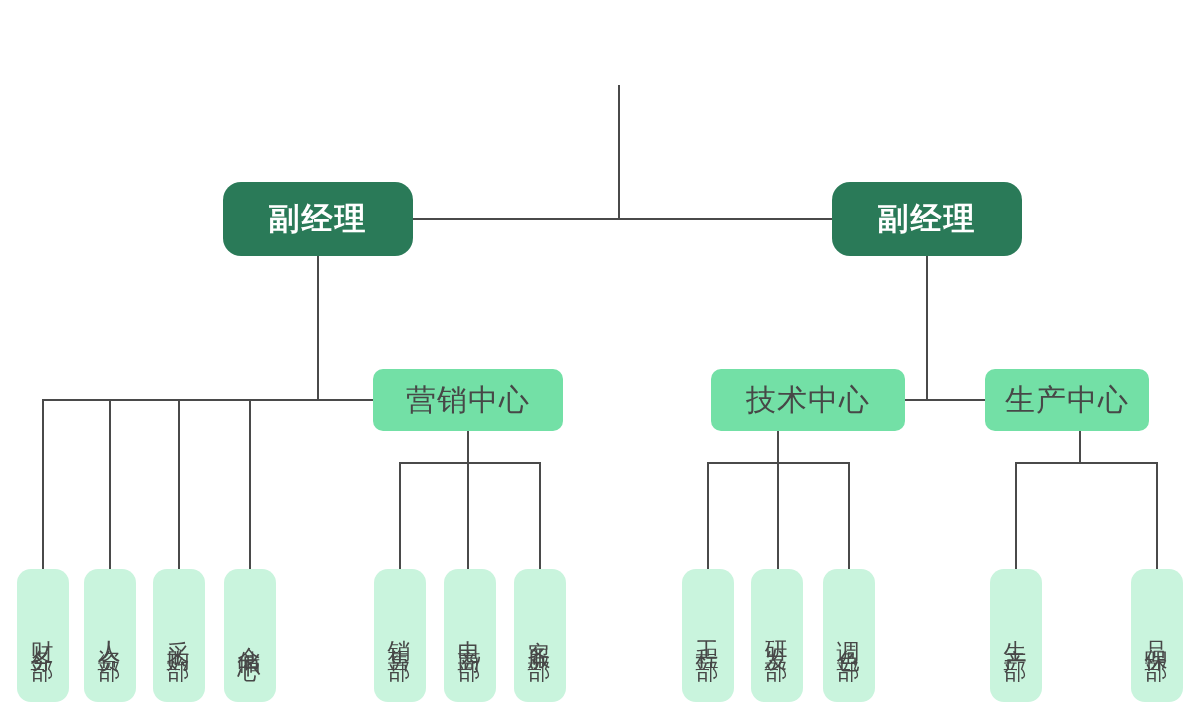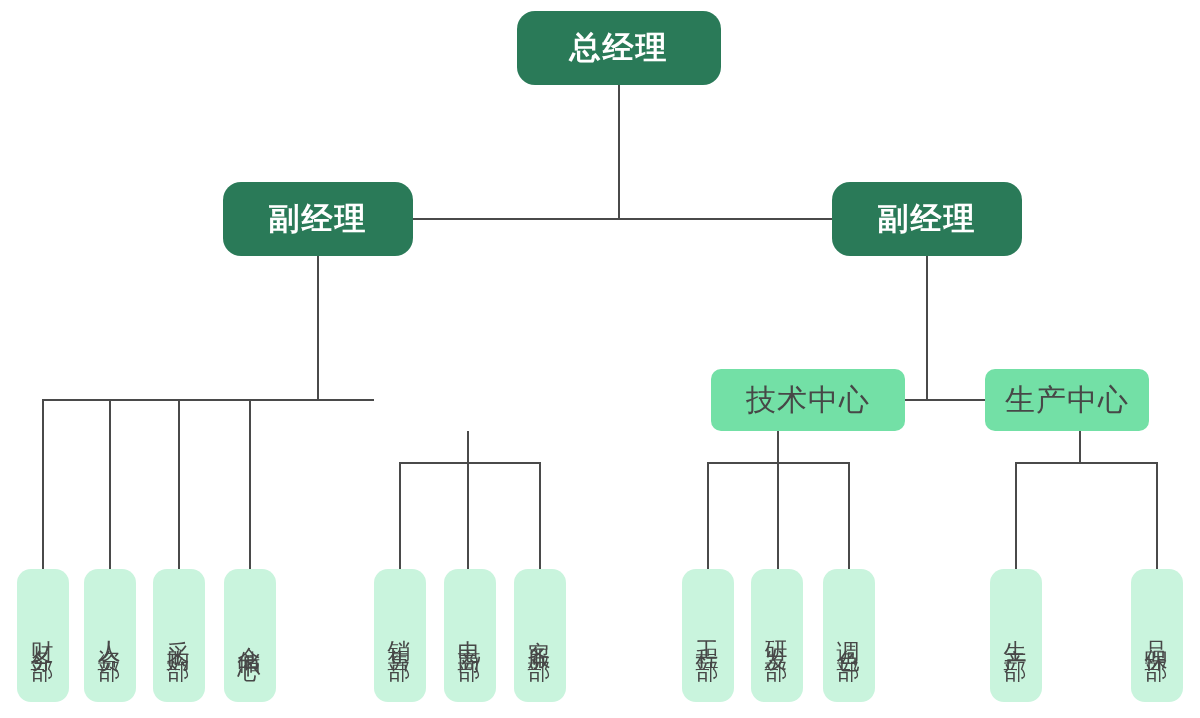--- a/index.html
+++ b/index.html
@@ -75,25 +75,25 @@
   <div class="line" style="left:777px; top:431px; width:2px;   height:138px;"></div>
   <div class="line" style="left:707px; top:462px; width:143px; height:2px;"></div>
   <div class="line" style="left:707px; top:462px; width:2px;   height:107px;"></div>
   <div class="line" style="left:848px; top:462px; width:2px;   height:107px;"></div>
 
   <div class="line" style="left:1079px; top:431px; width:2px;   height:33px;"></div>
   <div class="line" style="left:1015px; top:462px; width:143px; height:2px;"></div>
   <div class="line" style="left:1015px; top:462px; width:2px;   height:107px;"></div>
   <div class="line" style="left:1156px; top:462px; width:2px;   height:107px;"></div>
 
-  <div class="node lvl1" style="left:517px; top:11px; width:204px; height:74px;">总经理</div>
 
   <div class="node lvl1" style="left:223px; top:182px; width:190px; height:74px;">副经理</div>
   <div class="node lvl1" style="left:832px; top:182px; width:190px; height:74px;">副经理</div>
 
+  <div class="node lvl2" style="left:373px; top:369px; width:190px; height:62px;">营销中心</div>
   <div class="node lvl2" style="left:711px; top:369px; width:194px; height:62px;">技术中心</div>
   <div class="node lvl2" style="left:985px; top:369px; width:164px; height:62px;">生产中心</div>
 
   <div class="node dept" style="left:17px;   top:569px; width:52px; height:133px;">财务部</div>
   <div class="node dept" style="left:84px;   top:569px; width:52px; height:133px;">人资部</div>
   <div class="node dept" style="left:153px;  top:569px; width:52px; height:133px;">采购部</div>
   <div class="node dept" style="left:224px;  top:569px; width:52px; height:133px; letter-spacing:4px;">仓储中心</div>
 
   <div class="node dept" style="left:374px;  top:569px; width:52px; height:133px;">销售部</div>
   <div class="node dept" style="left:444px;  top:569px; width:52px; height:133px;">电商部</div>

